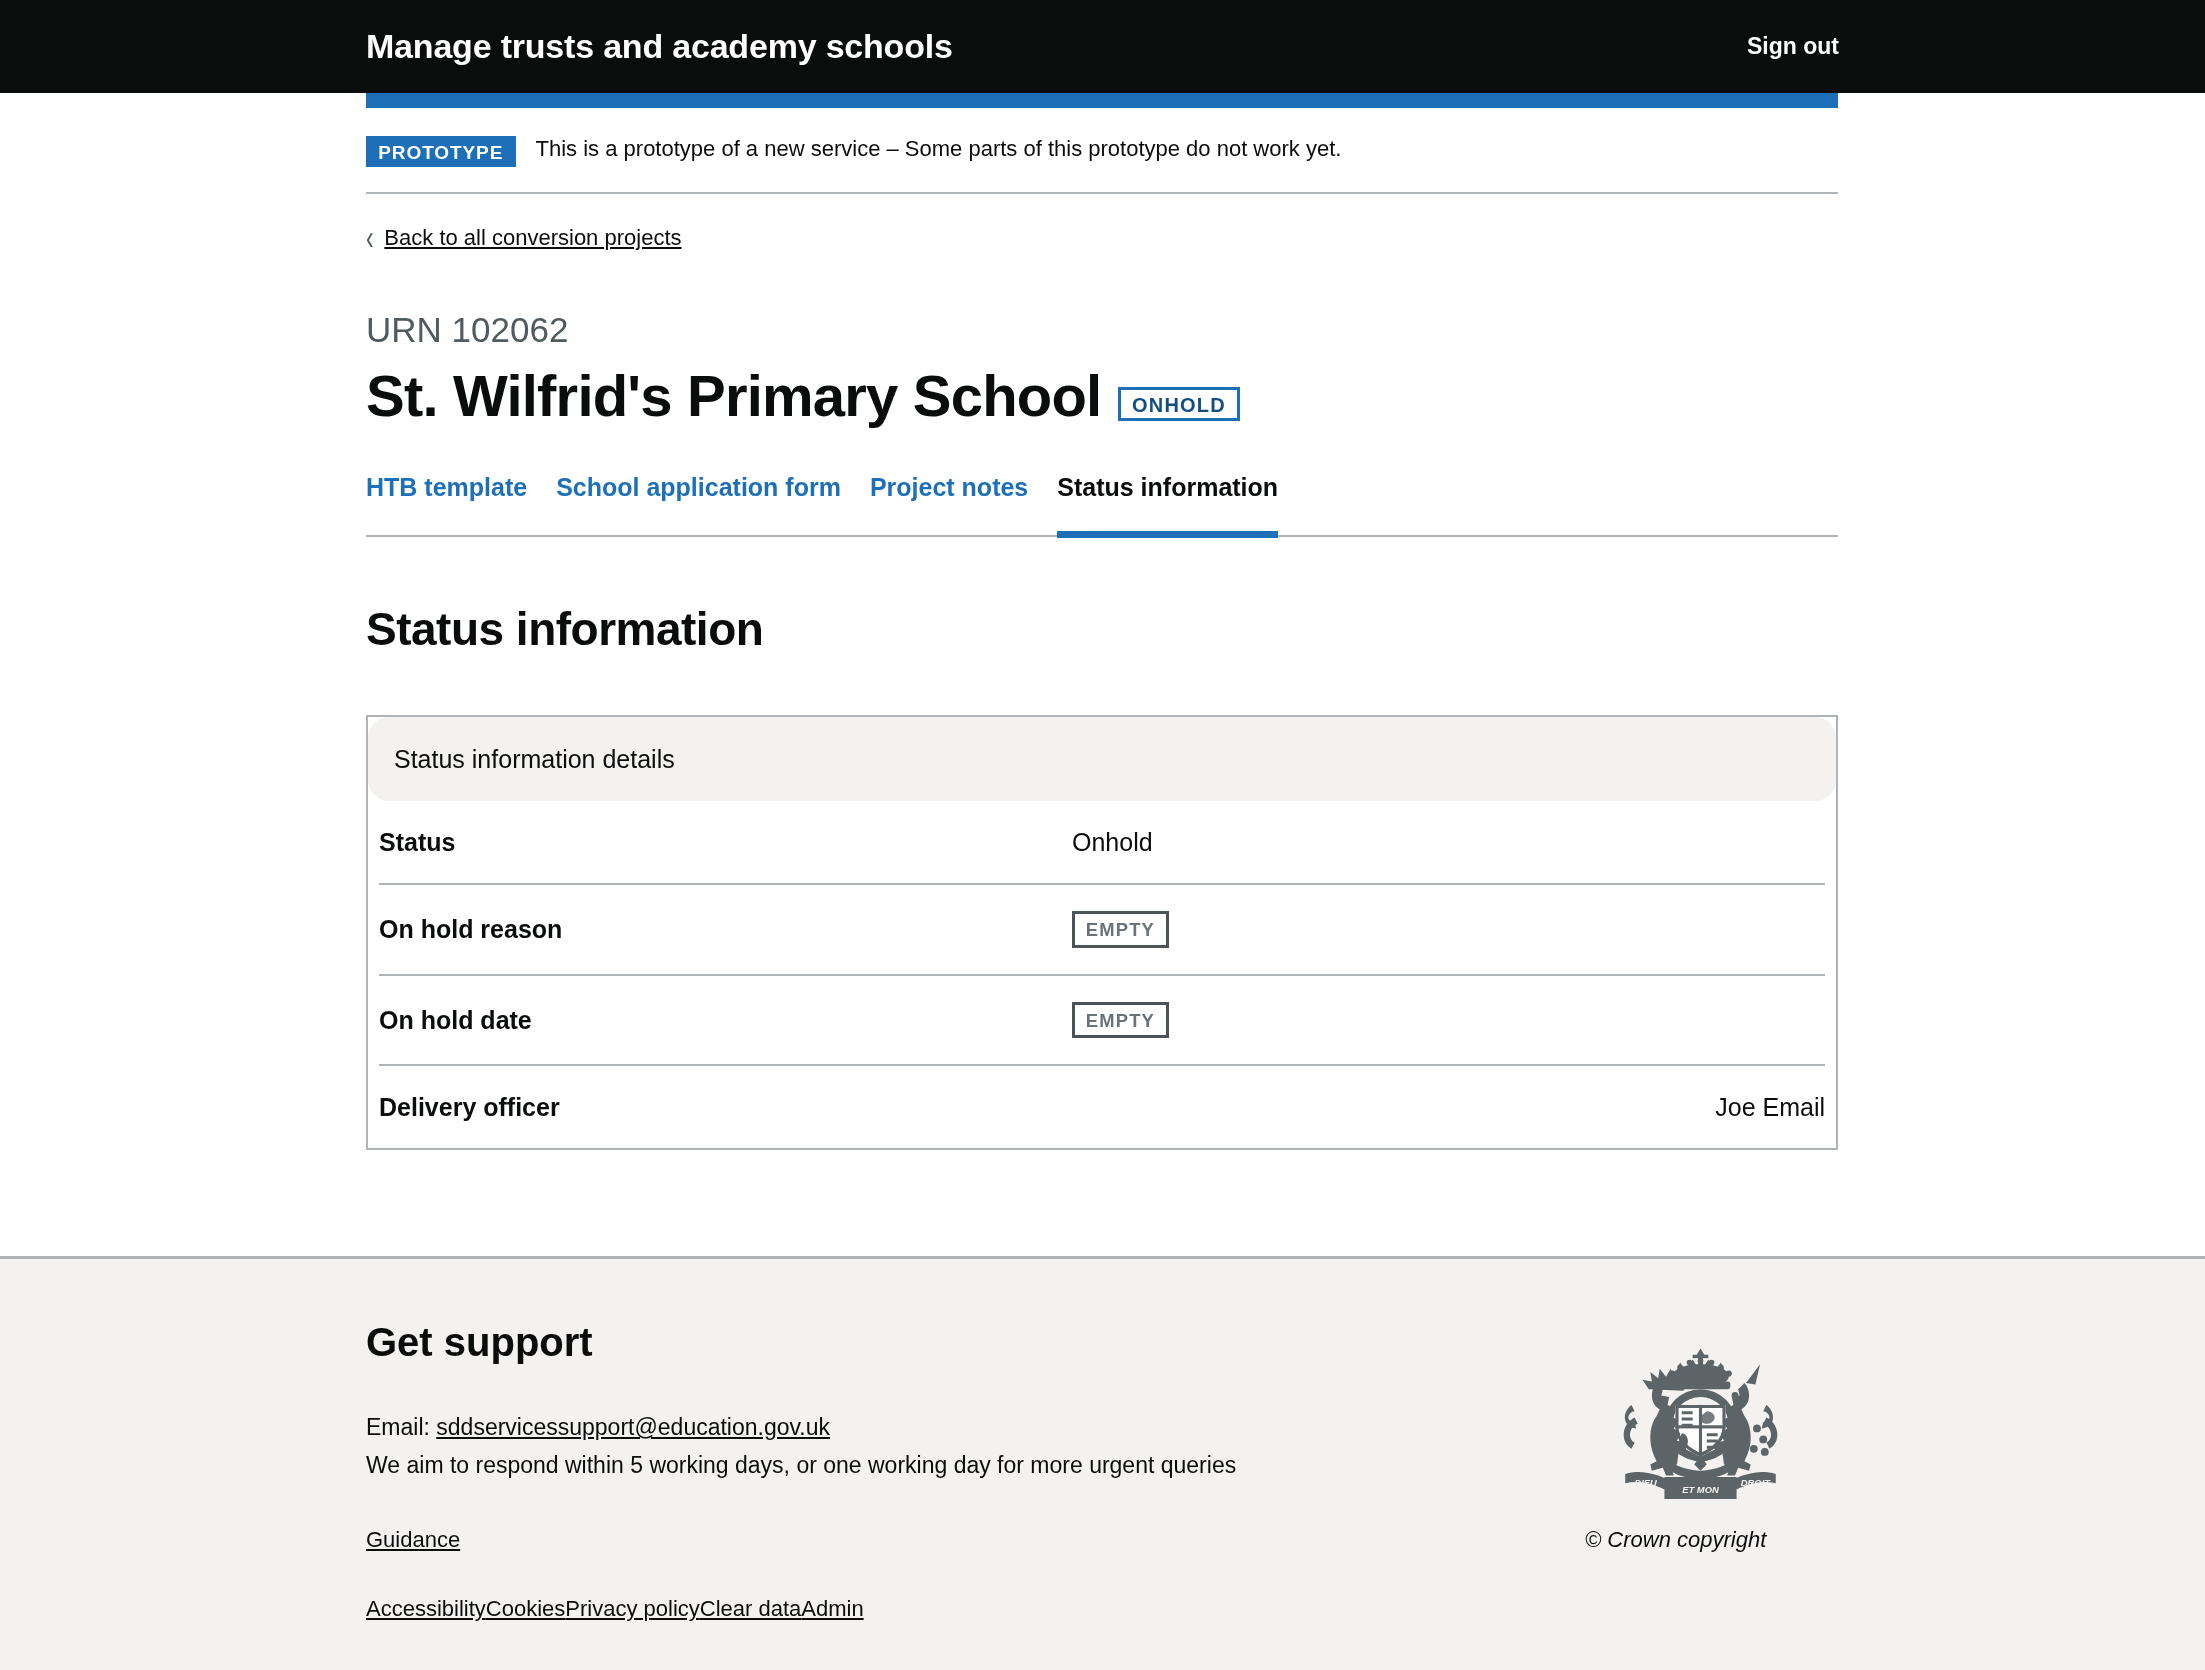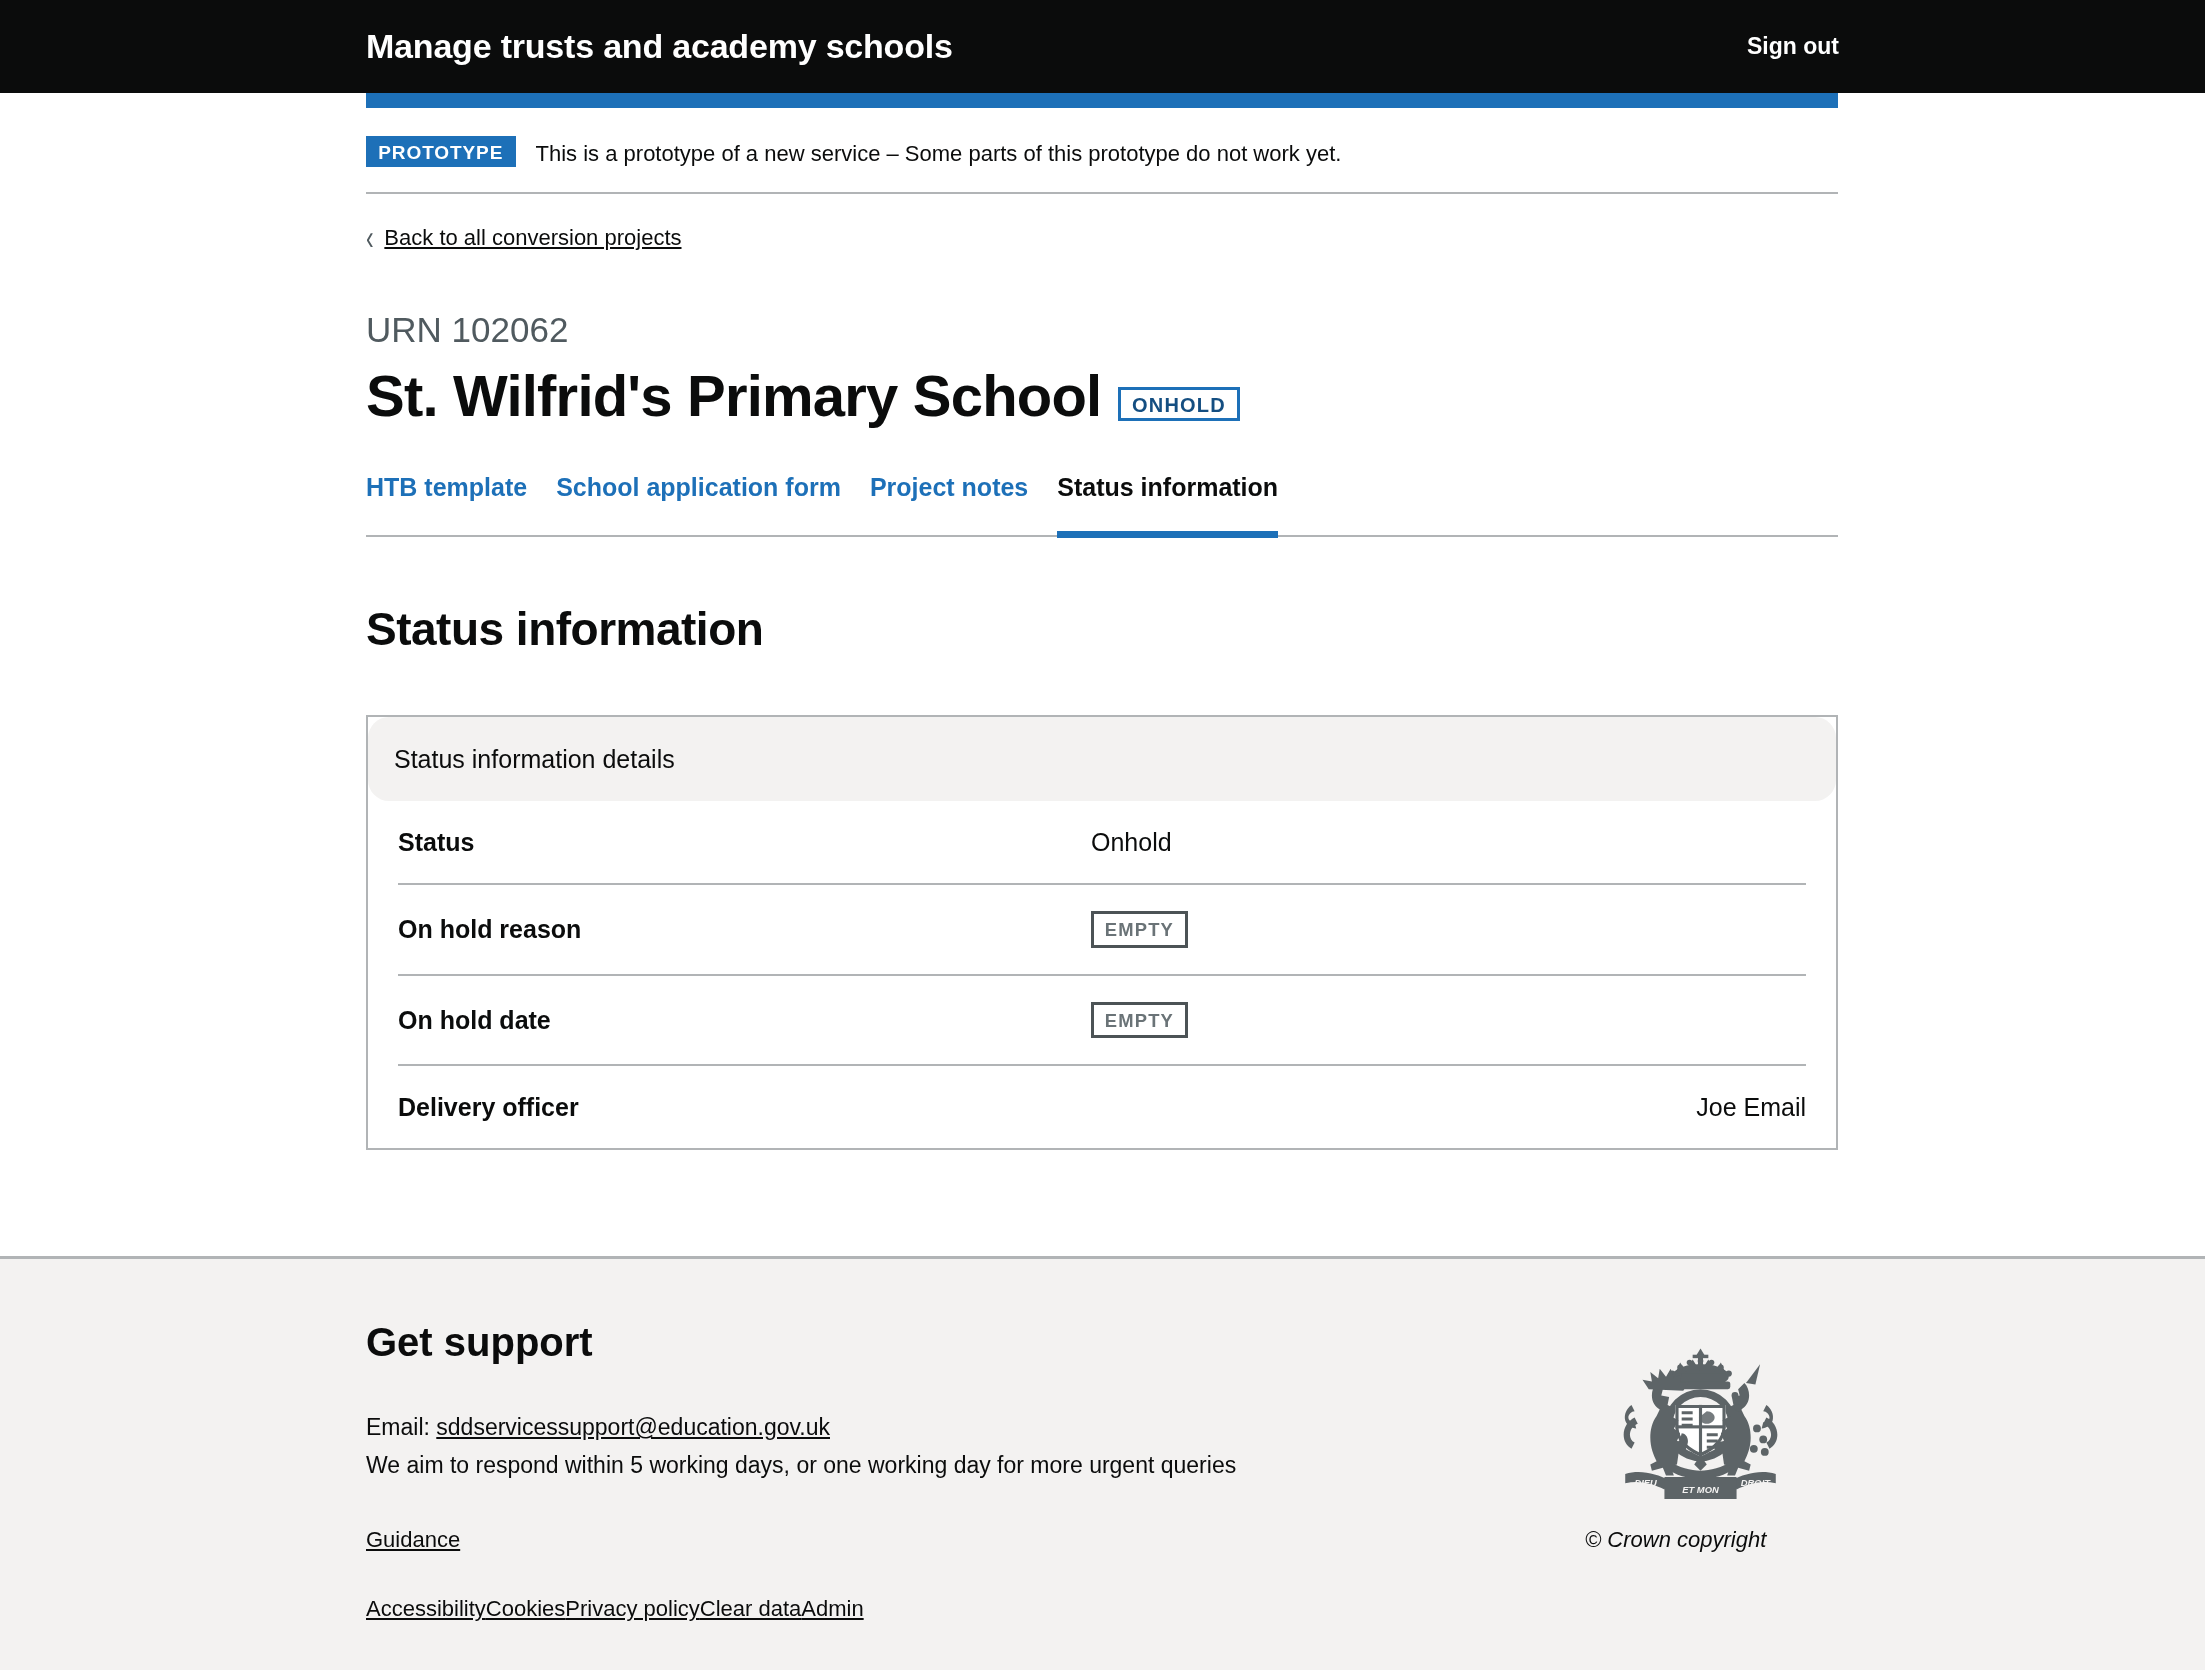--- a/index.html
+++ b/index.html
@@ -52,21 +52,21 @@
     margin-left: 366px;
   }
 
   
   .phase-banner {
     width: 1472px;
     margin-left: 366px;
     padding: 27.6px 0 24.5px 0;
     border-bottom: 2.3px solid #b1b4b6;
     display: flex;
-    align-items: flex-end;
+    align-items: flex-start;
   }
   .phase-tag {
     background: #1d70b8;
     color: #ffffff;
     font-size: 19px;
     font-weight: 700;
     letter-spacing: 0.9px;
     padding: 6.9px 12.3px 5.4px 12.3px;
     display: inline-block;
     margin-right: 20px;
@@ -191,21 +191,21 @@
     background: #ffffff;
   }
   .card-header {
     background: #f3f2f1;
     padding: 29px 26px 27.6px 26px;
     font-size: 25px;
     color: #0b0c0c;
     line-height: 1.1;
     border-radius: 21px;
   }
-  .card-body { padding: 0 30px; }
+  .card-body { padding: 0 11px; }
   .row {
     display: flex;
     align-items: center;
     padding: 26px 0;
     border-bottom: 2.3px solid #b1b4b6;
     min-height: 72px;
   }
   .row:last-child { border-bottom: none; justify-content: space-between; }
   .row-key {
     width: 693px;

